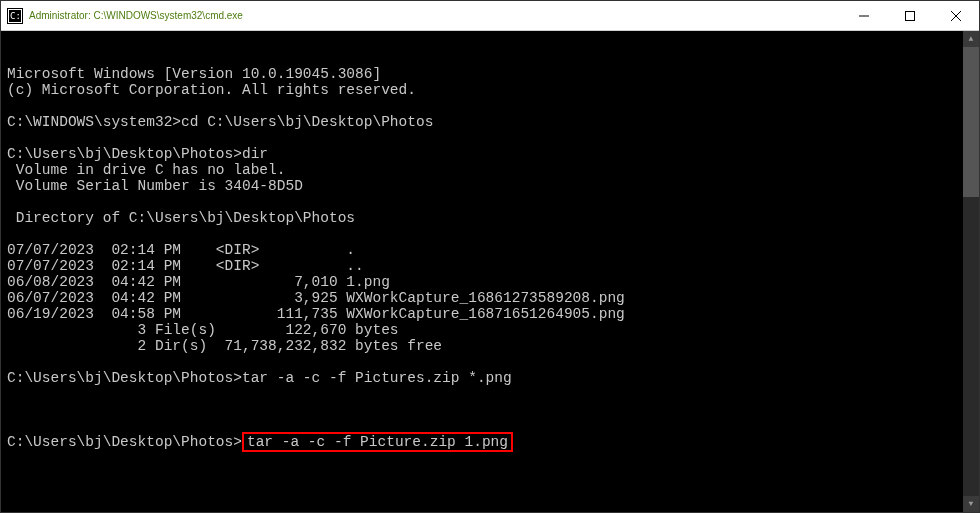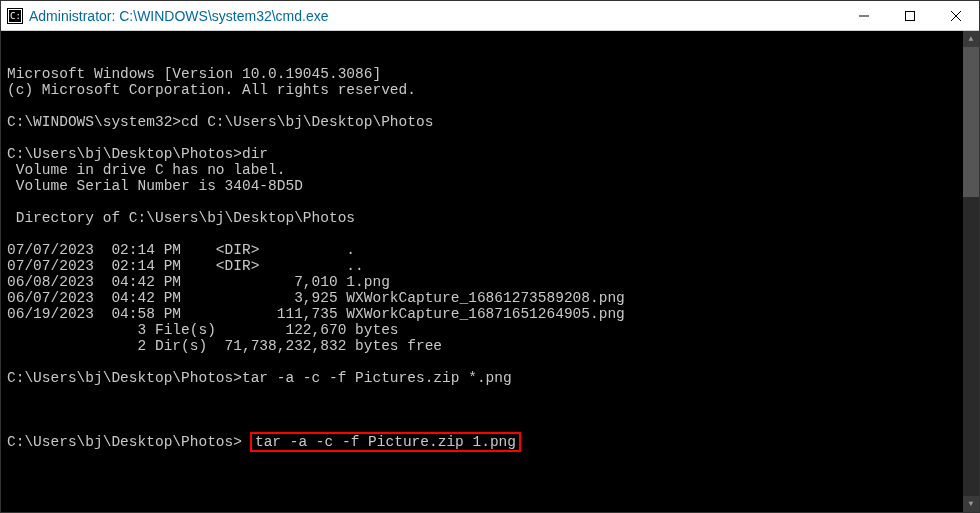--- a/index.html
+++ b/index.html
@@ -32,22 +32,22 @@
     }
     .titlebar-icon {
       width: 16px;
       height: 16px;
       margin-right: 6px;
       display: flex;
       align-items: center;
       justify-content: center;
     }
     .titlebar-title {
-      font-size: 14px;
-      color: #0369a1;
+      font-size: 10px;
+      color: #4d7c0f;
       flex: 1;
     }
     .titlebar-controls {
       display: flex;
       height: 100%;
     }
     .titlebar-btn {
       width: 46px;
       height: 100%;
       display: flex;
@@ -102,21 +102,21 @@
       justify-content: center;
       color: #999;
       font-size: 8px;
     }
     .scrollbar-arrow.up { top: 0; }
     .scrollbar-arrow.down { bottom: 0; }
     .red-box {
       border: 2px solid #ff0000;
       padding: 0 3px;
       display: inline-block;
-      margin: -2px 8px;
+      margin: -2px 0;
     }
   </style>
 </head>
 <body>
 
 <div class="window">
   <div class="titlebar">
     <span class="titlebar-icon">
       <svg viewBox="0 0 16 16">
           <rect x="0" y="0" width="16" height="16" fill="#000"></rect>

